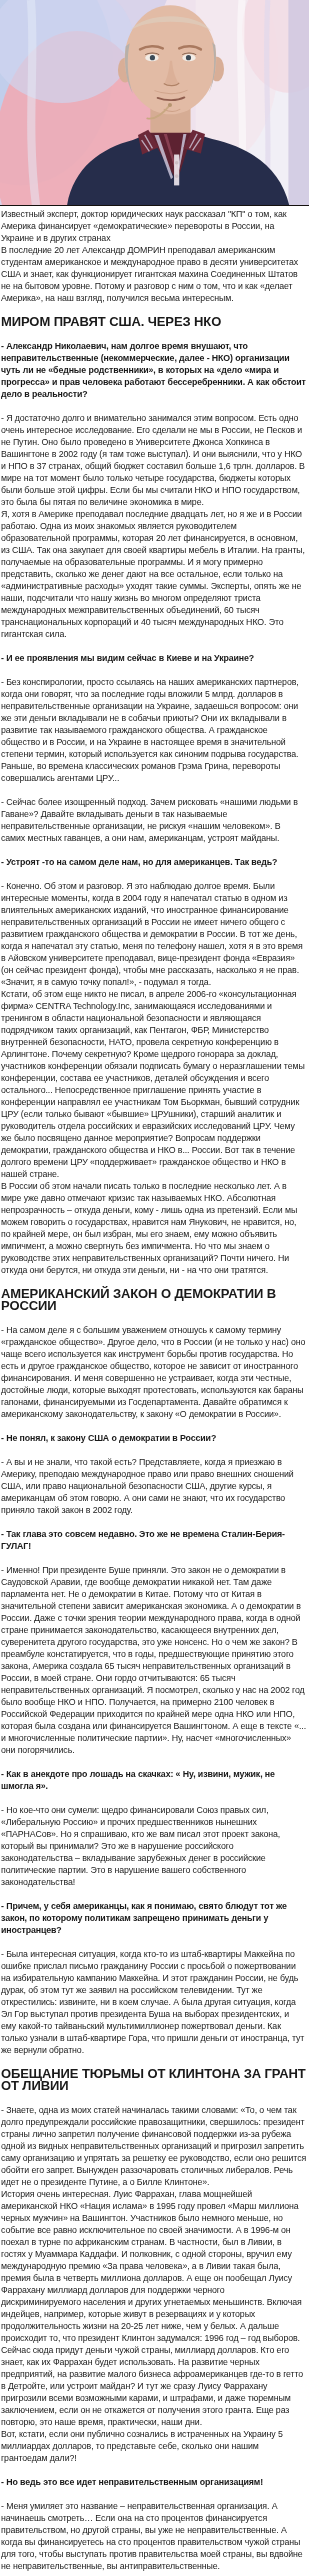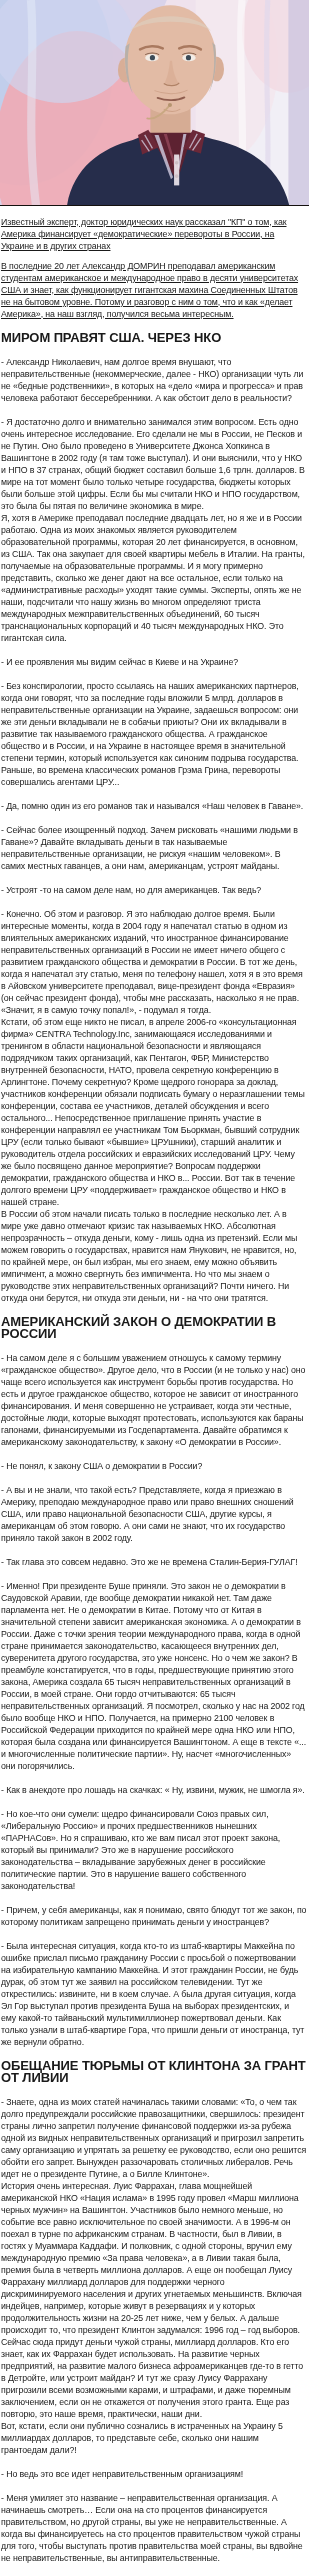--- a/index.html
+++ b/index.html
@@ -22,24 +22,24 @@
   }
   .photo-wrap svg { display: block; }
   .article {
     padding: 1.5px 2.6px 0 1px;
     font-size: 8.8px;
     line-height: 12px;
     letter-spacing: -0.1px;
     text-align: left;
   }
   .block { margin-top: 12px; }
-  .block.caption, .block.intro { margin-top: 8px; text-decoration: underline; }
+  .block.caption, .block.intro { margin-top: 0; }
   .block p { margin: 0; padding: 0; }
   .block.heading p { font-weight: bold; font-size: 13px; }
-  .block.question p { font-weight: normal; }
+  .block.question p { font-weight: bold; }
 </style>
 </head>
 <body>
 
 <div class="page">
 
   <div class="photo-wrap">
     <svg width="309" height="206" viewBox="0 0 600 400" xmlns="http://www.w3.org/2000/svg">
 
       <rect x="0" y="0" width="600" height="400" fill="#d9d3ea"></rect>
@@ -121,23 +121,20 @@
         <p>- Я достаточно долго и внимательно занимался этим вопросом. Есть одно очень интересное исследование. Его сделали не мы в России, не Песков и не Путин. Оно было проведено в Университете Джонса Хопкинса в Вашингтоне в 2002 году (я там тоже выступал). И они выяснили, что у НКО и НПО в 37 странах, общий бюджет составил больше 1,6 трлн. долларов. В мире на тот момент было только четыре государства, бюджеты которых были больше этой цифры. Если бы мы считали НКО и НПО государством, это была бы пятая по величине экономика в мире.</p>
         <p>Я, хотя в Америке преподавал последние двадцать лет, но я же и в России работаю. Одна из моих знакомых является руководителем образовательной программы, которая 20 лет финансируется, в основном, из США. Так она закупает для своей квартиры мебель в Италии. На гранты, получаемые на образовательные программы. И я могу примерно представить, сколько же денег дают на все остальное, если только на «административные расходы» уходят такие суммы. Эксперты, опять же не наши, подсчитали что нашу жизнь во многом определяют триста международных межправительственных объединений, 60 тысяч транснациональных корпораций и 40 тысяч международных НКО. Это гигантская сила.</p>
       </div>
       <div class="block question">
         <p>- И ее проявления мы видим сейчас в Киеве и на Украине?</p>
       </div>
       <div class="block answer">
         <p>- Без конспирологии, просто ссылаясь на наших американских партнеров, когда они говорят, что за последние годы вложили 5 млрд. долларов в неправительственные организации на Украине, задаешься вопросом: они же эти деньги вкладывали не в собачьи приюты? Они их вкладывали в развитие так называемого гражданского общества. А гражданское общество и в России, и на Украине в настоящее время в значительной степени термин, который используется как синоним подрыва государства.</p>
         <p>Раньше, во времена классических романов Грэма Грина, перевороты совершались агентами ЦРУ...</p>
       </div>
-      <div class="block question">
-        <p>- Да, помню один из его романов так и назывался «Наш человек в Гаване».</p>
-      </div>
       <div class="block answer">
         <p>- Сейчас более изощренный подход. Зачем рисковать «нашими людьми в Гаване»? Давайте вкладывать деньги в так называемые неправительственные организации, не рискуя «нашим человеком». В самих местных гаванцев, а они нам, американцам, устроят майданы.</p>
       </div>
       <div class="block question">
         <p>- Устроят -то на самом деле нам, но для американцев. Так ведь?</p>
       </div>
       <div class="block answer">
         <p>- Конечно. Об этом и разговор. Я это наблюдаю долгое время. Были интересные моменты, когда в 2004 году я напечатал статью в одном из влиятельных американских изданий, что иностранное финансирование неправительственных организаций в России не имеет ничего общего с развитием гражданского общества и демократии в России. В тот же день, когда я напечатал эту статью, меня по телефону нашел, хотя я в это время в Айовском университете преподавал, вице-президент фонда «Евразия» (он сейчас президент фонда), чтобы мне рассказать, насколько я не прав. «Значит, я в самую точку попал!», - подумал я тогда.</p>
         <p>Кстати, об этом еще никто не писал, в апреле 2006-го «консультационная фирма» CENTRA Technology.Inc, занимающаяся исследованиями и тренингом в области национальной безопасности и являющаяся подрядчиком таких организаций, как Пентагон, ФБР, Министерство внутренней безопасности, НАТО, провела секретную конференцию в Арлингтоне. Почему секретную? Кроме щедрого гонорара за доклад, участников конференции обязали подписать бумагу о неразглашении темы конференции, состава ее участников, деталей обсуждения и всего остального... Непосредственное приглашение принять участие в конференции направлял ее участникам Том Бьоркман, бывший сотрудник ЦРУ (если только бывают «бывшие» ЦРУшники), старший аналитик и руководитель отдела российских и евразийских исследований ЦРУ. Чему же было посвящено данное мероприятие? Вопросам поддержки демократии, гражданского общества и НКО в... России. Вот так в течение долгого времени ЦРУ «поддерживает» гражданское общество и НКО в нашей стране.</p>
         <p>В России об этом начали писать только в последние несколько лет. А в мире уже давно отмечают кризис так называемых НКО. Абсолютная непрозрачность – откуда деньги, кому - лишь одна из претензий. Если мы можем говорить о государствах, нравится нам Янукович, не нравится, но, по крайней мере, он был избран, мы его знаем, ему можно объявить импичмент, а можно свергнуть без импичмента. Но что мы знаем о руководстве этих неправительственных организаций? Почти ничего. Ни откуда они берутся, ни откуда эти деньги, ни - на что они тратятся.</p>

